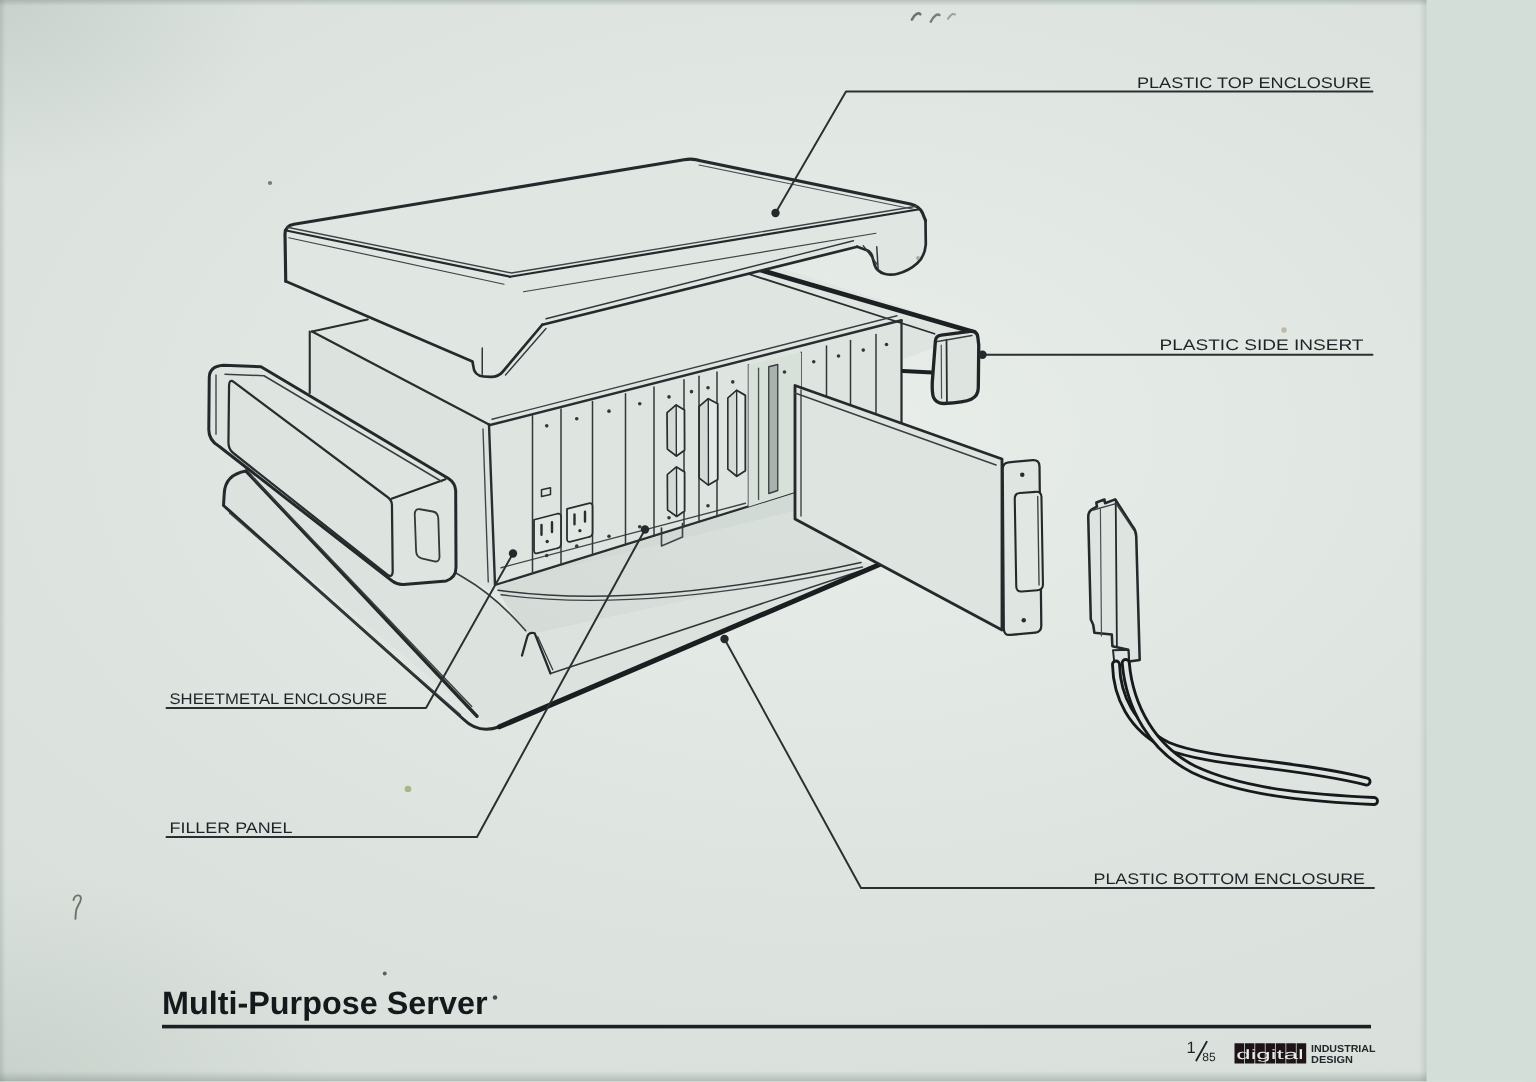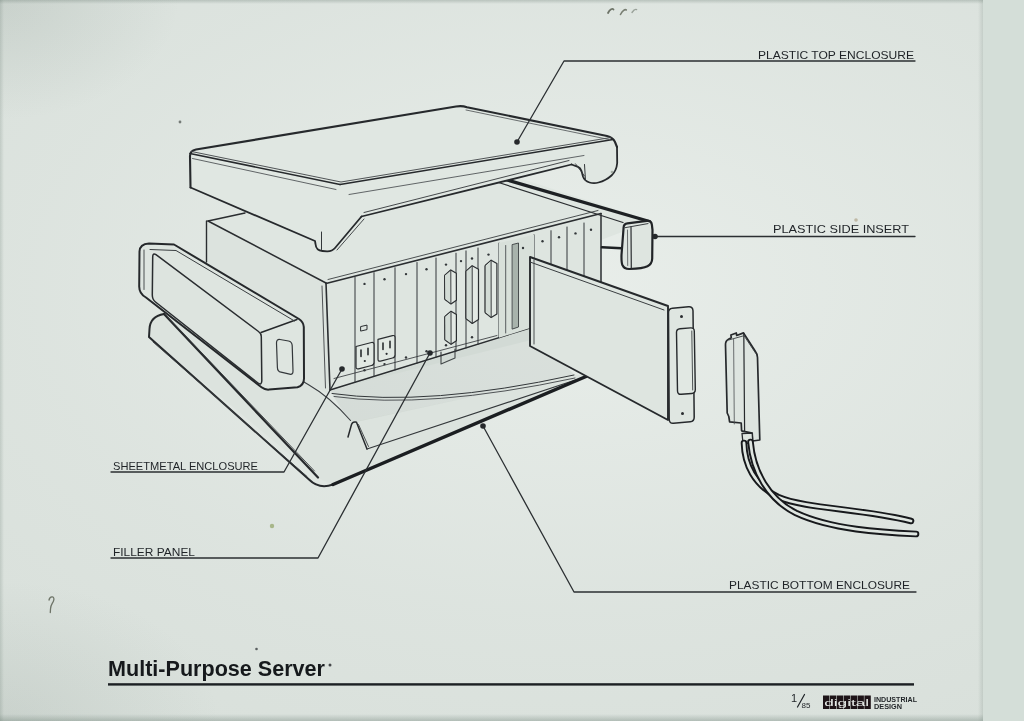--- a/index.html
+++ b/index.html
@@ -8,21 +8,20 @@
   #page{position:relative;width:951px;height:721px;
     background:
       radial-gradient(180px 120px at 0% 0%, rgba(110,126,117,0.16) 0%, rgba(110,126,117,0.0) 100%),
       radial-gradient(220px 140px at 0% 100%, rgba(110,126,117,0.14) 0%, rgba(110,126,117,0.0) 100%),
       linear-gradient(to bottom, rgba(90,110,100,0.28) 0px, rgba(90,110,100,0.0) 4px),
       linear-gradient(to top, rgba(100,120,110,0.35) 0px, rgba(100,120,110,0.0) 7px),
       linear-gradient(to right, rgba(100,120,110,0.22) 0px, rgba(100,120,110,0.0) 4px),
       linear-gradient(to left, rgba(100,120,110,0.20) 0px, rgba(100,120,110,0.0) 5px),
       radial-gradient(115% 95% at 58% 40%, rgba(245,249,246,0.55) 0%, rgba(232,238,234,0.25) 48%, rgba(193,203,196,0.16) 100%),
       #d9e0db;
-    padding-left: 32px;
   }
   svg{position:absolute;left:0;top:0;}
 </style>
 </head>
 <body>
 <div id="page">
 <svg width="1024" height="721" viewBox="0 0 1024 721" fill="none" stroke-linecap="round" stroke-linejoin="round">
 
 <g id="box">
 

